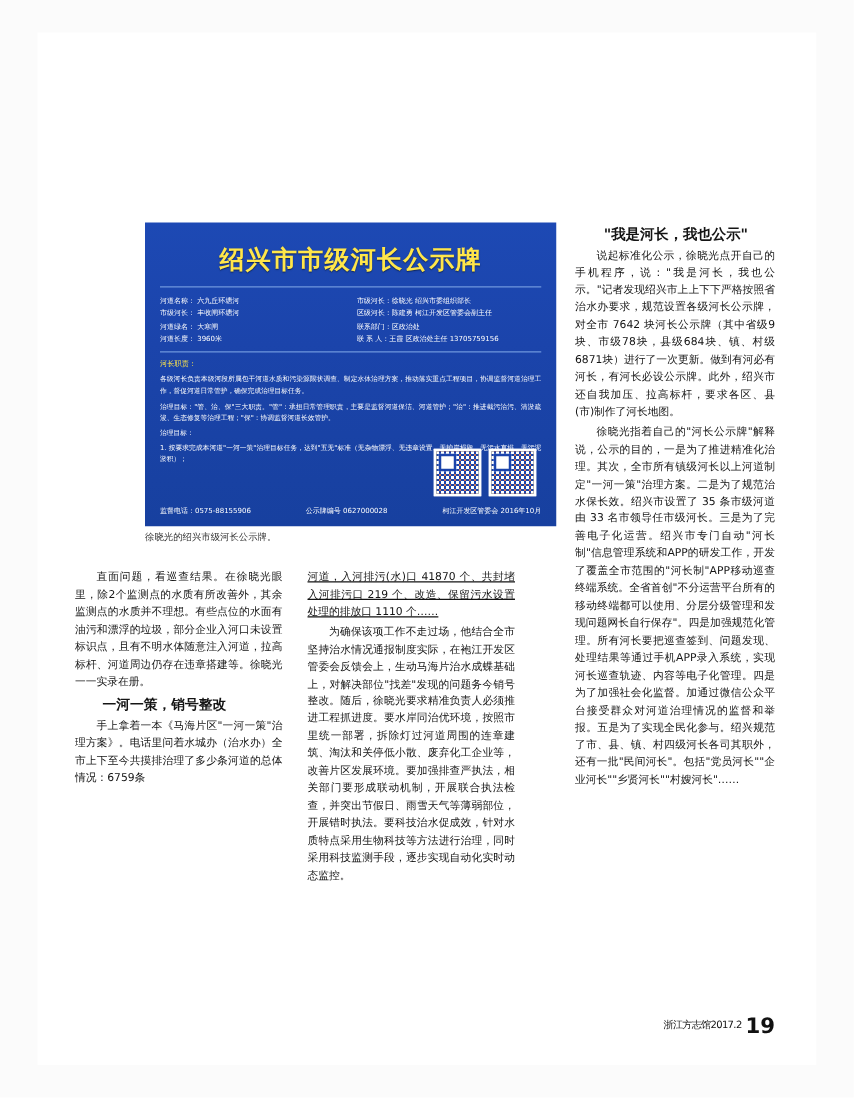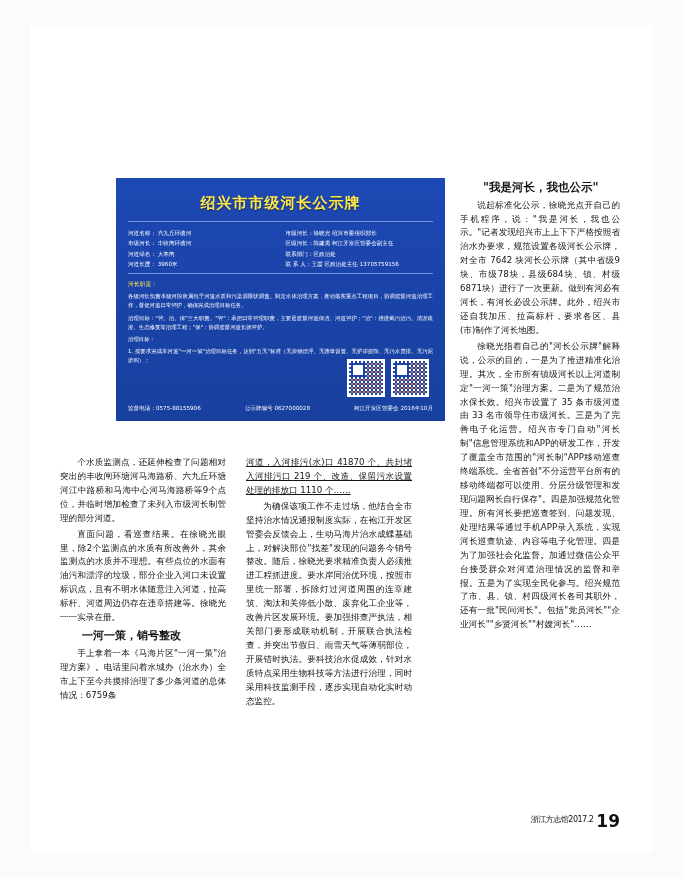--- a/index.html
+++ b/index.html
@@ -46,21 +46,21 @@
     height: 243px;
     background: linear-gradient(180deg, #1d49b4 0%, #1b44ab 40%, #17409f 100%);
     box-sizing: border-box;
     padding: 10px 12px 6px 12px;
     overflow: hidden;
   }
   .sign-title {
     text-align: center;
     color: #ffe64a;
     font-weight: bold;
-    font-size: 15px;
+    font-size: 20px;
     letter-spacing: 1px;
     margin: 6px 0 8px 0;
     text-shadow: 0 1px 1px rgba(0,0,0,.5);
   }
   .sign hr.rule {
     border: none;
     border-top: 1px solid #6f96dd;
     margin: 4px 0 6px 0;
   }
   .sign-cols {
@@ -221,24 +221,24 @@
         <div class="qr-wrap">
           <div class="qr"></div>
           <div class="qr"></div>
         </div>
         <div class="sign-foot">
           <span>监督电话：0575-88155906</span>
           <span>公示牌编号  0627000028</span>
           <span>柯江开发区管委会 2016年10月</span>
         </div>
       </div>
+      <div class="fig-caption">徐晓光的绍兴市级河长公示牌。</div>
     </div>
 
     <div class="col" id="col1">
-      <p>个水质监测点，还延伸检查了问题相对突出的丰收闸环塘河马海路桥、六九丘环塘河江中路桥和马海中心河马海路桥等9个点位，并临时增加检查了未列入市级河长制管理的部分河道。</p>
       <p>直面问题，看巡查结果。在徐晓光眼里，除2个监测点的水质有所改善外，其余监测点的水质并不理想。有些点位的水面有油污和漂浮的垃圾，部分企业入河口未设置标识点，且有不明水体随意注入河道，拉高标杆、河道周边仍存在违章搭建等。徐晓光一一实录在册。</p>
       <p class="sub-head">一河一策，销号整改</p>
       <p>手上拿着一本《马海片区"一河一策"治理方案》。电话里问着水城办（治水办）全市上下至今共摸排治理了多少条河道的总体情况：6759条</p>
     </div>
 
     <div class="col" id="col2">
       <p class="noindent">河道，入河排污(水)口 41870 个、共封堵入河排污口 219 个、改造、保留污水设置处理的排放口 1110 个……</p>
       <p>为确保该项工作不走过场，他结合全市坚持治水情况通报制度实际，在袍江开发区管委会反馈会上，生动马海片治水成蝶基础上，对解决部位"找差"发现的问题务今销号整改。随后，徐晓光要求精准负责人必须推进工程抓进度。要水岸同治优环境，按照市里统一部署，拆除灯过河道周围的连章建筑、淘汰和关停低小散、废弃化工企业等，改善片区发展环境。要加强排查严执法，相关部门要形成联动机制，开展联合执法检查，并突出节假日、雨雪天气等薄弱部位，开展错时执法。要科技治水促成效，针对水质特点采用生物科技等方法进行治理，同时采用科技监测手段，逐步实现自动化实时动态监控。</p>
     </div>
 

